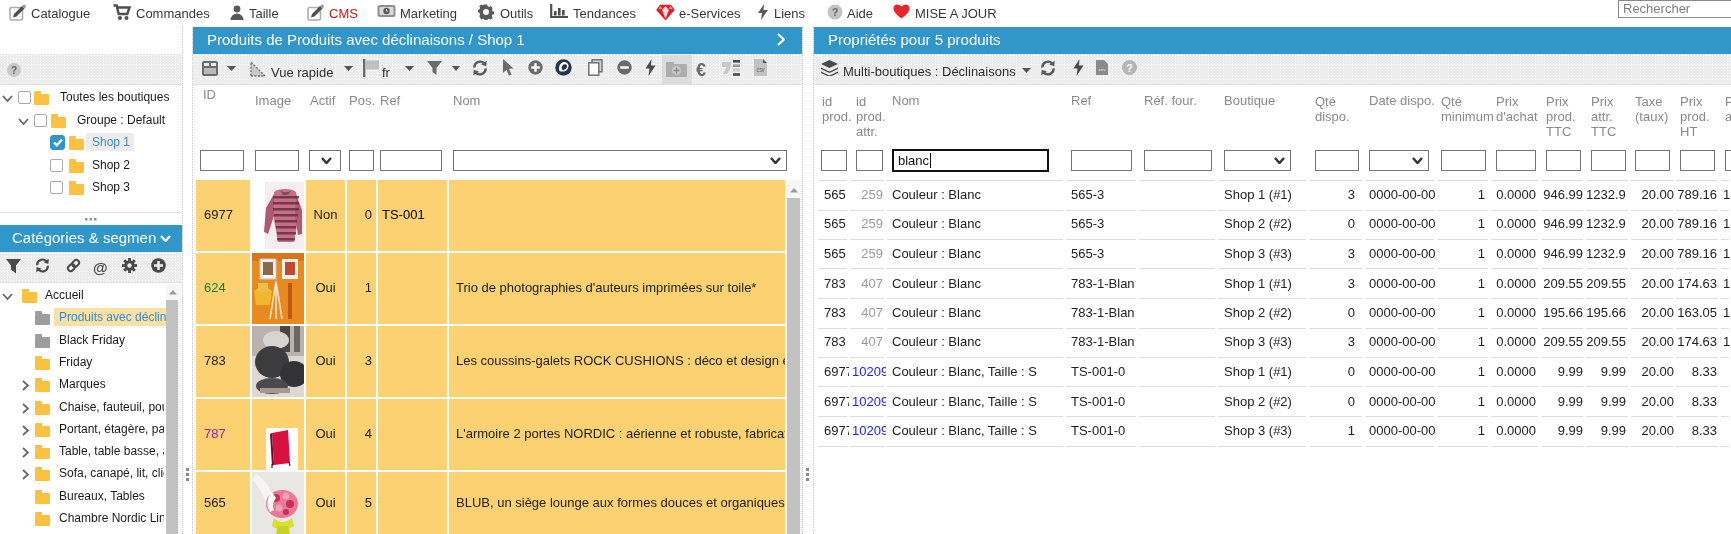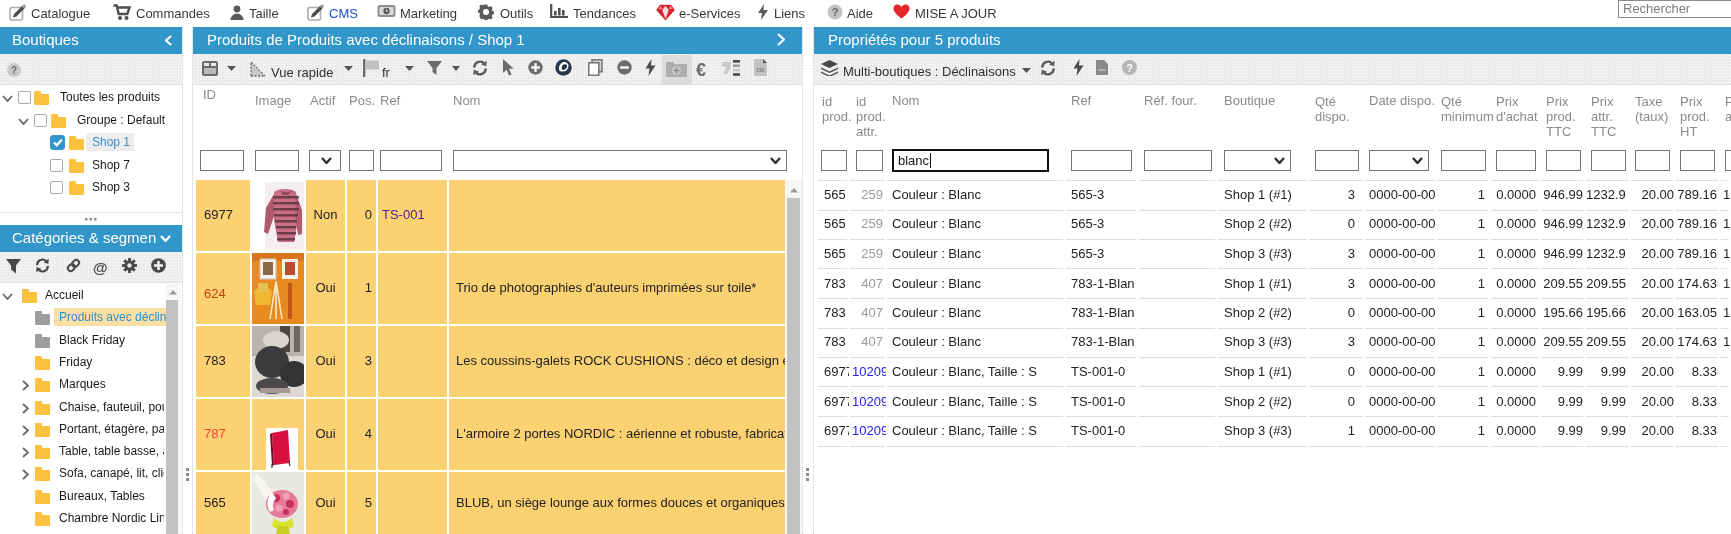--- a/index.html
+++ b/index.html
@@ -42,21 +42,21 @@
 <svg class="abs" style="left:229px;top:4px" width="16" height="16">
       <circle cx="8" cy="5" r="3.4" fill="#5a5a5a"></circle>
       <path d="M1.5 16 a6.5 6.5 0 0 1 13 0 Z" fill="#5a5a5a"></path>
     </svg>
 <div class="abs" style="left:249px;top:5px;font-size:13px;color:#383838;line-height:17px">Taille</div>
 <svg class="abs" style="left:307px;top:4px" width="18" height="17">
       <rect x="1" y="3.5" width="12.5" height="12.5" rx="1.5" fill="#fff" stroke="#adadad" stroke-width="1.6"></rect>
       <path d="M4 13.5 L5 10 L13 2 L15.5 4.5 L7.5 12.5 Z" fill="#4e4e4e"></path>
       <path d="M13 2 L15.5 4.5 L16.5 3.5 a1.7 1.7 0 0 0 -2.4 -2.4 Z" fill="#9a9a9a"></path>
     </svg>
-<div class="abs" style="left:329px;top:5px;font-size:13px;color:#1d4ed8;line-height:17px">CMS</div>
+<div class="abs" style="left:329px;top:5px;font-size:13px;color:#b91c1c;line-height:17px">CMS</div>
 <svg class="abs" style="left:377px;top:4px" width="19" height="14">
       <rect x="0.5" y="1" width="18" height="12" rx="2.5" fill="#8f8f8f"></rect>
       <rect x="2.5" y="3" width="14" height="8" rx="1" fill="#d9d9d9"></rect>
       <circle cx="9.5" cy="7" r="3.2" fill="#5a5a5a"></circle>
       <path d="M9.5 5 v2.2 h1.5" stroke="#d9d9d9" stroke-width="1" fill="none"></path>
     </svg>
 <div class="abs" style="left:400px;top:5px;font-size:13px;color:#383838;line-height:17px">Marketing</div>
 <svg class="abs" style="left:478px;top:4px" width="16" height="16">
       <path fill="#5a5a5a" d="M6.5 0h3l.5 2.2 1.9.8L13.8 2 16 4.2l-1 1.9.8 1.9 2.2.5v3l-2.2.5-.8 1.9 1 1.9-2.2 2.2-1.9-1-1.9.8-.5 2.2h-3l-.5-2.2-1.9-.8-1.9 1L0 13.8l1-1.9-.8-1.9L-2 9.5v-3l2.2-.5.8-1.9-1-1.9L2.2 0l1.9 1 1.9-.8z" transform="scale(0.84) translate(1.5,0.5)"></path>
       <circle cx="8" cy="8" r="3" fill="#fff"></circle>
@@ -82,50 +82,49 @@
 <svg class="abs" style="left:827px;top:4px" width="16" height="16">
       <circle cx="8" cy="8" r="7.5" fill="#c3c3c3"></circle>
       <text x="8" y="12" font-size="11" font-weight="bold" text-anchor="middle" fill="#666" font-family="Liberation Sans">?</text>
     </svg>
 <div class="abs" style="left:847px;top:5px;font-size:13px;color:#383838;line-height:17px">Aide</div>
 <svg class="abs" style="left:893px;top:4px" width="17" height="15">
       <path d="M8.5 14.5 C2 9.5 0.5 6.5 0.5 4.2 C0.5 2 2.2 0.5 4.4 0.5 C6 0.5 7.6 1.5 8.5 3 C9.4 1.5 11 0.5 12.6 0.5 C14.8 0.5 16.5 2 16.5 4.2 C16.5 6.5 15 9.5 8.5 14.5 Z" fill="#e8252a"></path>
     </svg>
 <div class="abs" style="left:915px;top:5px;font-size:13px;color:#383838;line-height:17px">MISE A JOUR</div>
 <div class="abs" style="left:1618px;top:0px;width:115px;height:18px;border:1px solid #8a8a8a;background:#fff;color:#7d7d7d;font-size:13px;line-height:16px;padding-left:4px">Rechercher</div>
-<div class="hdr" style="left:0;top:27px;width:182px">Boutiques</div>
 <svg class="abs" transform="scale(-1,1)" style="left:165px;top:35px" width="7" height="11">
       <polyline points="1,1 6,5.5 1,10" fill="none" stroke="#fff" stroke-width="2.2"></polyline>
     </svg>
 <div class="tbx" style="left:0;top:54px;width:182px;height:31px"></div>
 <svg class="abs" style="left:7px;top:63px" width="14" height="14">
       <circle cx="7" cy="7" r="7" fill="#c9c9c9"></circle>
       <text x="7" y="11" font-size="10" font-weight="bold" text-anchor="middle" fill="#666" font-family="Liberation Sans">?</text>
     </svg>
 <svg class="abs" style="left:2px;top:95px" width="11" height="7">
       <polyline points="1,1 5.5,6 10,1" fill="none" stroke="#666" stroke-width="1.8"></polyline>
     </svg>
 <div class="cb" style="left:18px;top:91px"></div>
 <div class="folder" style="left:34px;top:94px"></div>
-<div class="tree" style="left:60px;top:90px">Toutes les produits</div>
+<div class="tree" style="left:60px;top:90px">Toutes les boutiques</div>
 <svg class="abs" style="left:18px;top:118px" width="11" height="7">
       <polyline points="1,1 5.5,6 10,1" fill="none" stroke="#666" stroke-width="1.8"></polyline>
     </svg>
 <div class="cb" style="left:34px;top:114px"></div>
 <div class="folder" style="left:51px;top:117px"></div>
 <div class="tree" style="left:77px;top:113px">Groupe : Default</div>
 <div class="cb cbc" style="left:50px;top:135px;width:15px;height:15px;border-radius:3px"></div>
     <svg class="abs" style="left:52px;top:136px" width="12" height="12">
       <polyline points="2,6.5 4.8,9.3 10,3.5" fill="none" stroke="#fff" stroke-width="2.4"></polyline>
     </svg>
 <div class="folder" style="left:69px;top:139px"></div>
 <div class="tree" style="left:86px;top:133px;background:#ececec;color:#3d8fc9;padding:2px 4px 2px 6px">Shop 1</div>
 <div class="cb" style="left:50px;top:159px"></div>
 <div class="folder" style="left:69px;top:162px"></div>
-<div class="tree" style="left:92px;top:158px">Shop 7</div>
+<div class="tree" style="left:92px;top:158px">Shop 2</div>
 <div class="cb" style="left:50px;top:181px"></div>
 <div class="folder" style="left:69px;top:184px"></div>
 <div class="tree" style="left:92px;top:180px">Shop 3</div>
 <div class="abs" style="left:0;top:212px;width:182px;height:13px;background:#fff;border-top:1px solid #e3e3e3"></div>
 <svg class="abs" style="left:85px;top:218px" width="12" height="3">
       <rect x="0" y="0" width="2.5" height="2.5" fill="#909090"></rect>
       <rect x="4.5" y="0" width="2.5" height="2.5" fill="#909090"></rect>
       <rect x="9" y="0" width="2.5" height="2.5" fill="#909090"></rect>
     </svg>
 <div class="hdr" style="left:0;top:225px;width:182px">Catégories &amp; segmen</div>
@@ -332,28 +331,28 @@
     </svg>
 <div class="abs" style="left:196px;top:180px;width:54px;height:71px;background:#fcd171"></div>
 <div class="abs" style="left:252px;top:180px;width:52px;height:71px;background:#fcd171"></div>
 <div class="abs" style="left:306px;top:180px;width:39px;height:71px;background:#fcd171"></div>
 <div class="abs" style="left:347px;top:180px;width:29px;height:71px;background:#fcd171"></div>
 <div class="abs" style="left:378px;top:180px;width:69px;height:71px;background:#fcd171"></div>
 <div class="abs" style="left:449px;top:180px;width:336px;height:71px;background:#fcd171"></div>
 <div class="cell" style="left:204px;top:207px;width:44px;color:#222">6977</div>
 <div class="cell" style="left:306px;top:207px;width:39px;text-align:center;color:#222">Non</div>
 <div class="cell" style="left:347px;top:207px;width:25px;text-align:right;color:#222">0</div>
-<div class="cell" style="left:382px;top:207px;width:63px;color:#4c1d95">TS-001</div>
+<div class="cell" style="left:382px;top:207px;width:63px;color:#000000">TS-001</div>
 <div class="abs" style="left:196px;top:253px;width:54px;height:71px;background:#fcd171"></div>
 <div class="abs" style="left:252px;top:253px;width:52px;height:71px;background:#fcd171"></div>
 <div class="abs" style="left:306px;top:253px;width:39px;height:71px;background:#fcd171"></div>
 <div class="abs" style="left:347px;top:253px;width:29px;height:71px;background:#fcd171"></div>
 <div class="abs" style="left:378px;top:253px;width:69px;height:71px;background:#fcd171"></div>
 <div class="abs" style="left:449px;top:253px;width:336px;height:71px;background:#fcd171"></div>
-<div class="cell" style="left:204px;top:286px;width:44px;color:#c2410c">624</div>
+<div class="cell" style="left:204px;top:280px;width:44px;color:#15803d">624</div>
 <div class="cell" style="left:306px;top:280px;width:39px;text-align:center;color:#222">Oui</div>
 <div class="cell" style="left:347px;top:280px;width:25px;text-align:right;color:#222">1</div>
 <div class="cell" style="left:382px;top:280px;width:63px;color:#222"></div>
 <div class="cell" style="left:456px;top:280px;width:331px;color:#222">Trio de photographies d'auteurs imprimées sur toile*</div>
 <div class="abs" style="left:196px;top:326px;width:54px;height:71px;background:#fcd171"></div>
 <div class="abs" style="left:252px;top:326px;width:52px;height:71px;background:#fcd171"></div>
 <div class="abs" style="left:306px;top:326px;width:39px;height:71px;background:#fcd171"></div>
 <div class="abs" style="left:347px;top:326px;width:29px;height:71px;background:#fcd171"></div>
 <div class="abs" style="left:378px;top:326px;width:69px;height:71px;background:#fcd171"></div>
 <div class="abs" style="left:449px;top:326px;width:336px;height:71px;background:#fcd171"></div>
@@ -361,21 +360,21 @@
 <div class="cell" style="left:306px;top:353px;width:39px;text-align:center;color:#222">Oui</div>
 <div class="cell" style="left:347px;top:353px;width:25px;text-align:right;color:#222">3</div>
 <div class="cell" style="left:382px;top:353px;width:63px;color:#222"></div>
 <div class="cell" style="left:456px;top:353px;width:331px;color:#222">Les coussins-galets ROCK CUSHIONS : déco et design équilibre</div>
 <div class="abs" style="left:196px;top:399px;width:54px;height:71px;background:#fcd171"></div>
 <div class="abs" style="left:252px;top:399px;width:52px;height:71px;background:#fcd171"></div>
 <div class="abs" style="left:306px;top:399px;width:39px;height:71px;background:#fcd171"></div>
 <div class="abs" style="left:347px;top:399px;width:29px;height:71px;background:#fcd171"></div>
 <div class="abs" style="left:378px;top:399px;width:69px;height:71px;background:#fcd171"></div>
 <div class="abs" style="left:449px;top:399px;width:336px;height:71px;background:#fcd171"></div>
-<div class="cell" style="left:204px;top:426px;width:44px;color:#ef4444">787</div>
+<div class="cell" style="left:204px;top:426px;width:44px;color:#a21caf">787</div>
 <div class="cell" style="left:306px;top:426px;width:39px;text-align:center;color:#222">Oui</div>
 <div class="cell" style="left:347px;top:426px;width:25px;text-align:right;color:#222">4</div>
 <div class="cell" style="left:382px;top:426px;width:63px;color:#222"></div>
 <div class="cell" style="left:456px;top:426px;width:331px;color:#222">L'armoire 2 portes NORDIC : aérienne et robuste, fabrication s</div>
 <div class="abs" style="left:196px;top:472px;width:54px;height:62px;background:#fcd171"></div>
 <div class="abs" style="left:252px;top:472px;width:52px;height:62px;background:#fcd171"></div>
 <div class="abs" style="left:306px;top:472px;width:39px;height:62px;background:#fcd171"></div>
 <div class="abs" style="left:347px;top:472px;width:29px;height:62px;background:#fcd171"></div>
 <div class="abs" style="left:378px;top:472px;width:69px;height:62px;background:#fcd171"></div>
 <div class="abs" style="left:449px;top:472px;width:336px;height:62px;background:#fcd171"></div>

